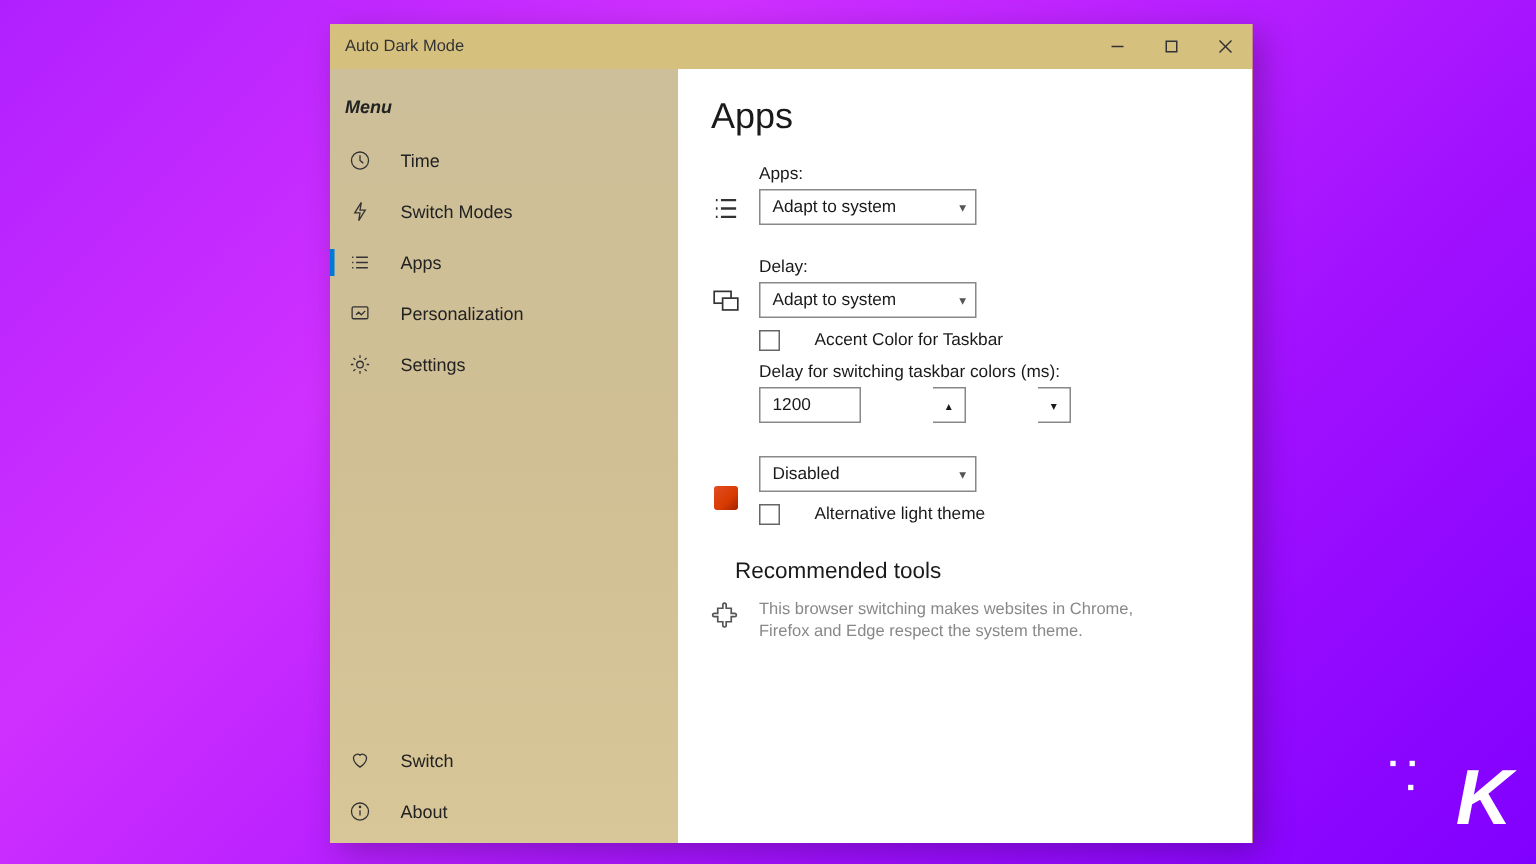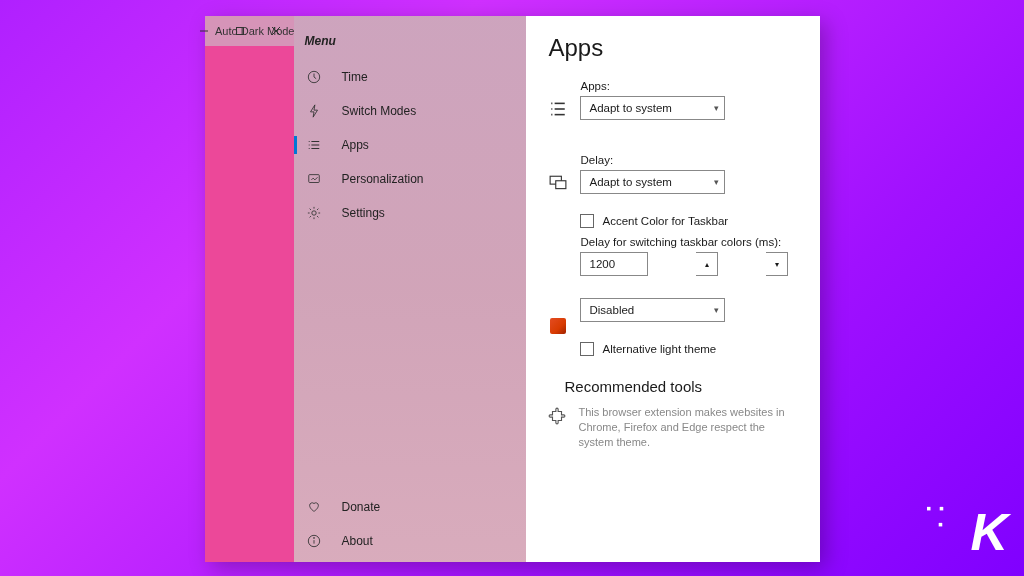--- a/index.html
+++ b/index.html
@@ -6,28 +6,28 @@
   body {
     font-family: "Segoe UI", Arial, sans-serif;
     background: linear-gradient(135deg, #b020ff 0%, #d030ff 30%, #a010ff 70%, #8000ff 100%);
     width: 1024px;
     height: 576px;
     overflow: hidden;
     position: relative;
   }
   .window {
     position: absolute;
-    left: 205px;
+    left: 220px;
     top: 16px;
     width: 615px;
     height: 546px;
-    background: #ec4899;
+    background: #eab308;
     box-shadow: 6px 6px 20px rgba(0,0,0,0.25);
     display: flex;
-    flex-direction: row;
+    flex-direction: column;
   }
   .titlebar {
     height: 30px;
     display: flex;
     align-items: center;
     font-size: 11px;
     color: #333;
     background: rgba(200,200,205,0.6);
     position: relative;
   }
@@ -119,25 +119,25 @@
   .select {
     width: 145px;
     height: 24px;
     border: 1px solid #888;
     display: flex;
     align-items: center;
     justify-content: space-between;
     padding: 0 6px 0 8px;
     font-size: 11.5px;
     background: #fff;
-    margin-bottom: 20px;
+    margin-bottom: 8px;
   }
   .chev { font-size: 9px; color: #555; }
   .checkbox-row {
-    display: flex; align-items: center; gap: 8px;
+    display: flex; align-items: center; gap: 23px;
     font-size: 11.5px;
     margin-bottom: 8px;
   }
   .checkbox {
     width: 14px; height: 14px;
     border: 1px solid #666;
     background: #fff;
   }
   .spinner {
     display: flex;
@@ -281,21 +281,21 @@
         <span>Settings</span>
       </div>
 
       <div class="sidebar-bottom">
         <div class="nav-item">
           <span class="nav-icon">
             <svg width="14" height="14" viewBox="0 0 16 16" fill="none" stroke="#333" stroke-width="1">
                 <path d="M8 13s-5-3-5-7a3 3 0 015-2 3 3 0 015 2c0 4-5 7-5 7z"></path>
               </svg>
           </span>
-          <span>Donate</span>
+          <span>Switch</span>
         </div>
         <div class="nav-item">
           <span class="nav-icon">
             <svg width="14" height="14" viewBox="0 0 16 16" fill="none" stroke="#333" stroke-width="1">
                 <circle cx="8" cy="8" r="6.5"></circle>
                 <line x1="8" y1="7" x2="8" y2="11"></line>
                 <circle cx="8" cy="4.5" r="0.5" fill="#333"></circle>
               </svg>
           </span>
           <span>About</span>
@@ -369,21 +369,21 @@
       </div>
 
       <div class="subheading">Recommended tools</div>
       <div class="tool-row">
         <div class="tool-icon">
           <svg width="18" height="18" viewBox="0 0 16 16" fill="none" stroke="#555" stroke-width="1">
               <path d="M4 4h3V2a1 1 0 012 0v2h3v3h2a1 1 0 010 2h-2v3H9v2a1 1 0 01-2 0v-2H4V9H2a1 1 0 010-2h2V4z"></path>
             </svg>
         </div>
         <div>
-          <div class="tool-desc">This browser extension makes websites in Chrome, Firefox and Edge respect the system theme.</div>
+          <div class="tool-desc">This browser switching makes websites in Chrome, Firefox and Edge respect the system theme.</div>
         </div>
       </div>
 
     </div>
   </div>
 </div>
 
 <div class="k-dots">▪ ▪<br>&nbsp;&nbsp;▪</div>
 <div class="k-logo">K</div>
 

